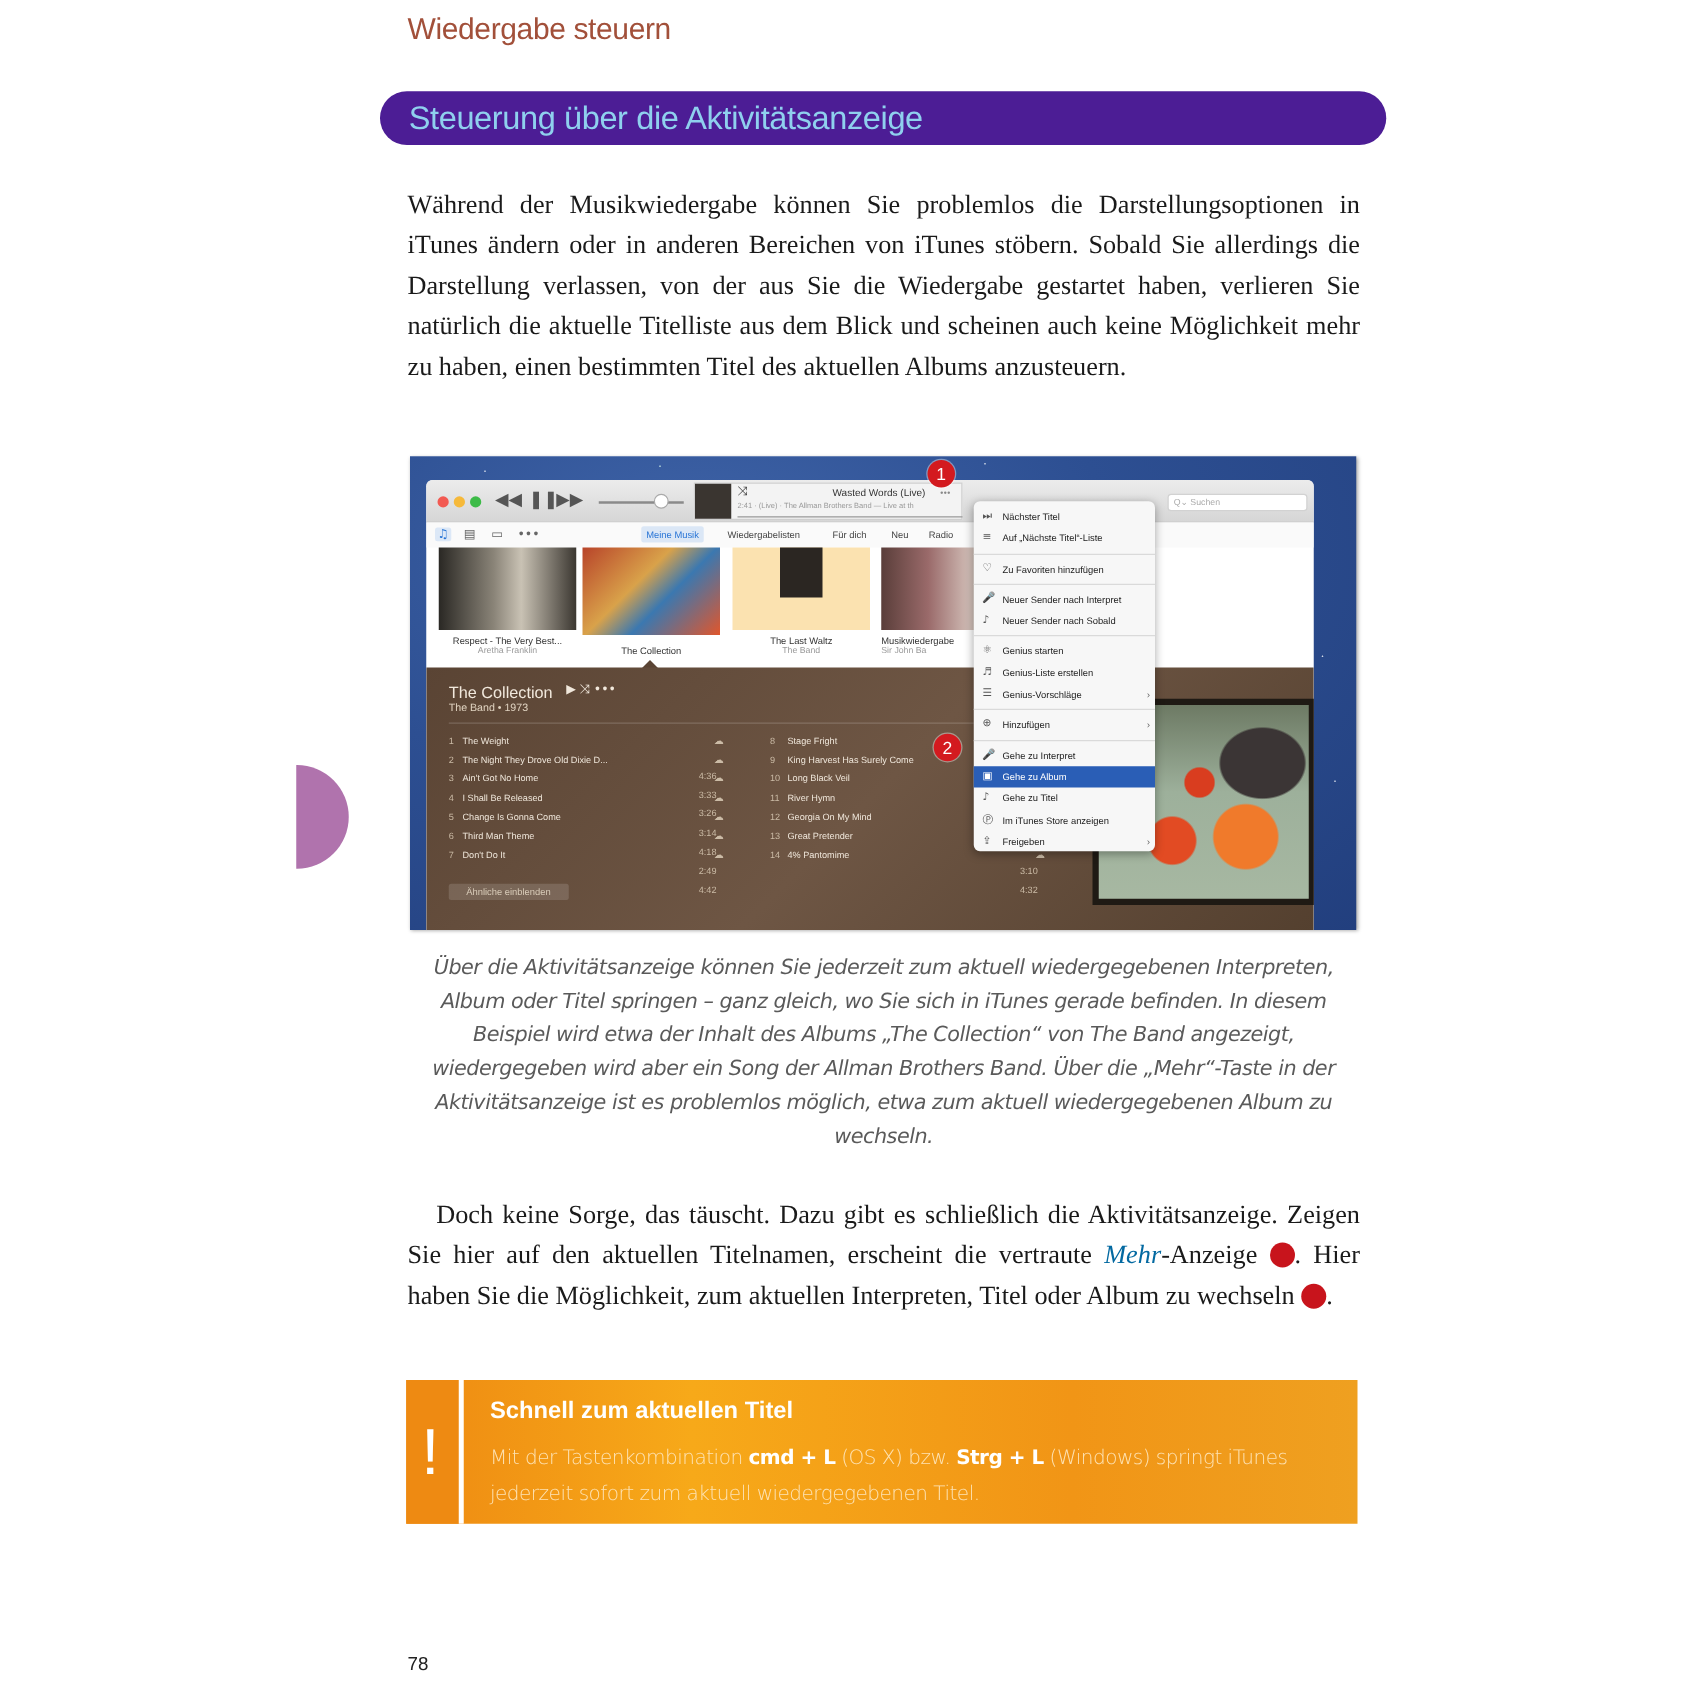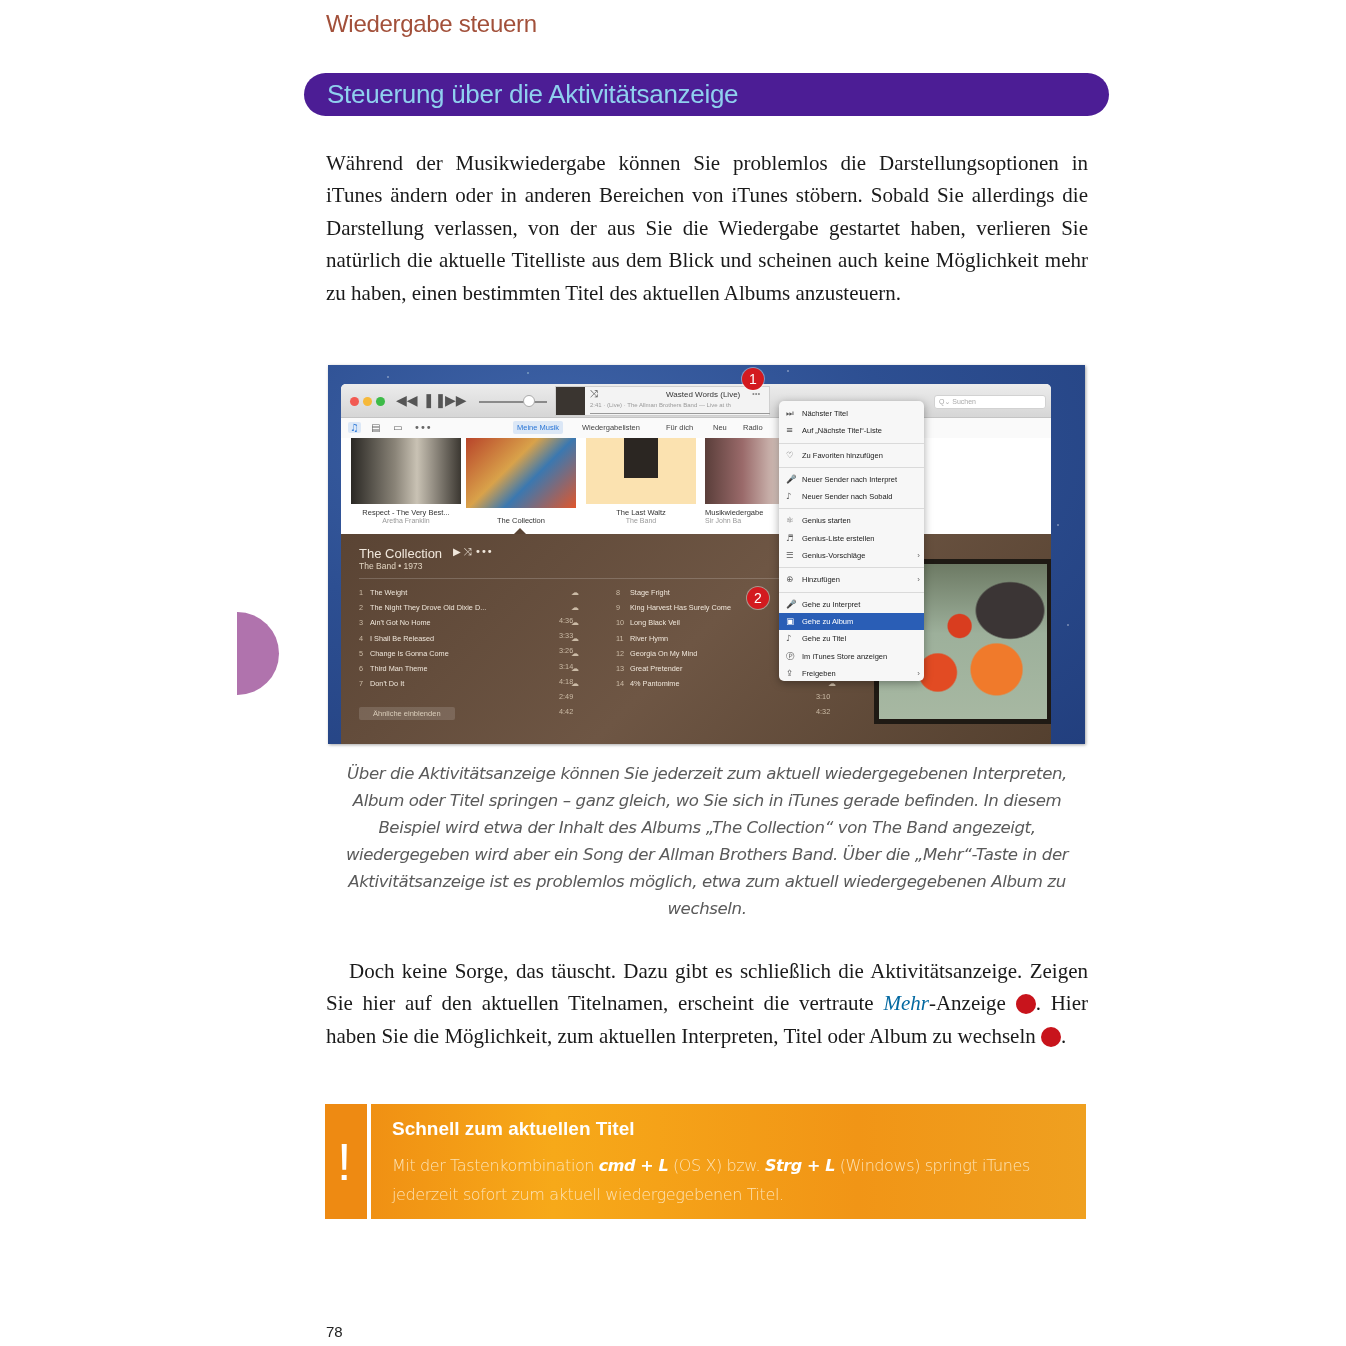--- a/index.html
+++ b/index.html
@@ -79,21 +79,21 @@
     .msep { height: 1px; background: #dadada; margin: 3px 0; }
     .callout { position: absolute; width: 22px; height: 22px; border-radius: 50%; background: #d31a1f; color: #fff; font-family: "Liberation Sans", sans-serif; font-size: 14px; text-align: center; line-height: 22px; box-shadow: 0 0 0 1px rgba(255,255,255,0.4); }
 
     .caption { position: absolute; left: 326px; top: 760px; width: 762px; font-family: "DejaVu Sans", sans-serif; font-size: 16.6px; font-style: italic; font-weight: 200; color: #5a5a5a; line-height: 27px; text-align: center; letter-spacing: -0.4px; }
 
     .tip { position: absolute; left: 325px; top: 1104px; width: 761px; height: 115px; background: linear-gradient(90deg, #ee8a12 0%, #f7a919 30%, #f19516 70%, #efa020 100%); }
     .tip-side { position: absolute; left: 0; top: 0; width: 46px; height: 115px; background: #ee8a12; border-right: 4px solid #fff; }
     .tip-bang { position: absolute; left: 12px; top: 28px; font-family: "Liberation Sans", sans-serif; font-size: 52px; color: #fff; font-weight: 300; }
     .tip-title { position: absolute; left: 67px; top: 14px; font-family: "Liberation Sans", sans-serif; font-size: 19px; font-weight: bold; color: #fff; }
     .tip-body { position: absolute; left: 67px; top: 47px; width: 680px; font-family: "DejaVu Sans", sans-serif; font-size: 16px; font-weight: 200; color: #fde2b3; line-height: 29px; letter-spacing: -0.4px; }
-    .tip-body b { color: #fff; font-weight: bold; font-style: italic; }
+    .tip-body b { color: #fff; font-weight: bold; }
 
     .page-num { position: absolute; left: 326px; top: 1323px; font-family: "Liberation Sans", sans-serif; font-size: 15px; color: #222; }
   </style>
 </head>
 <body>
 
 <div class="running-head">Wiedergabe steuern</div>
 
 <div class="section-bar">
   <span>Steuerung über die Aktivitätsanzeige</span>

